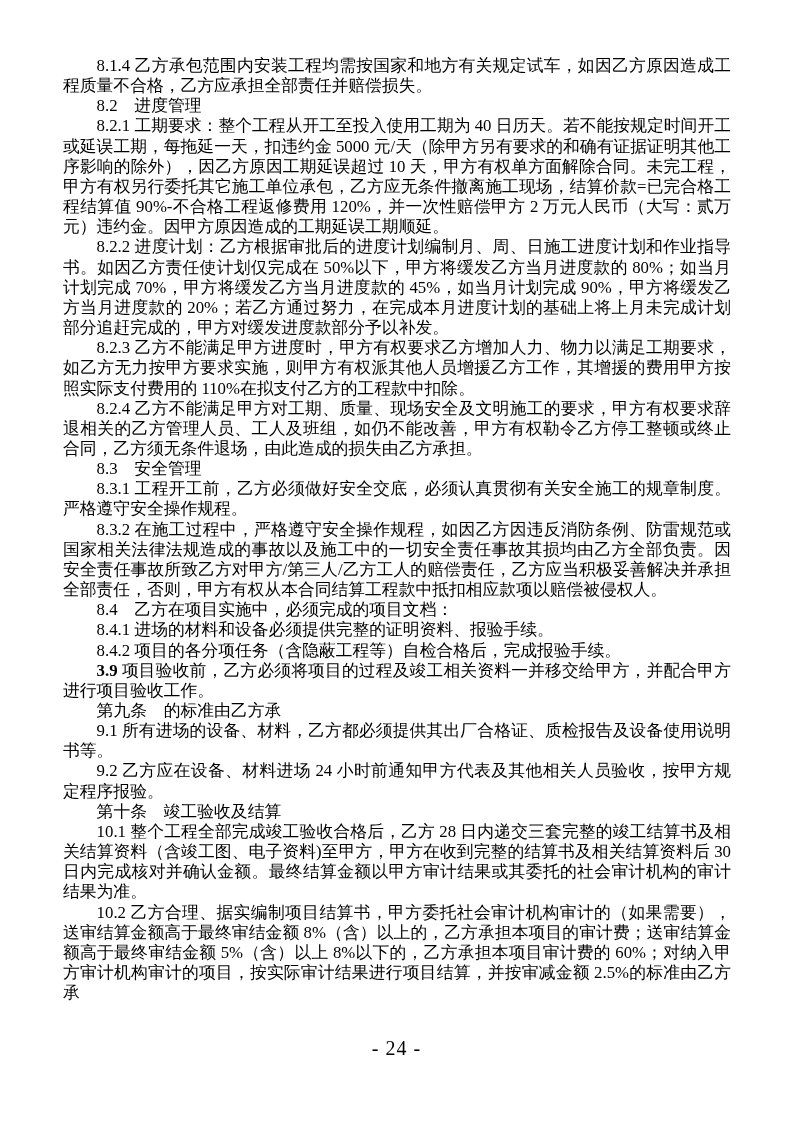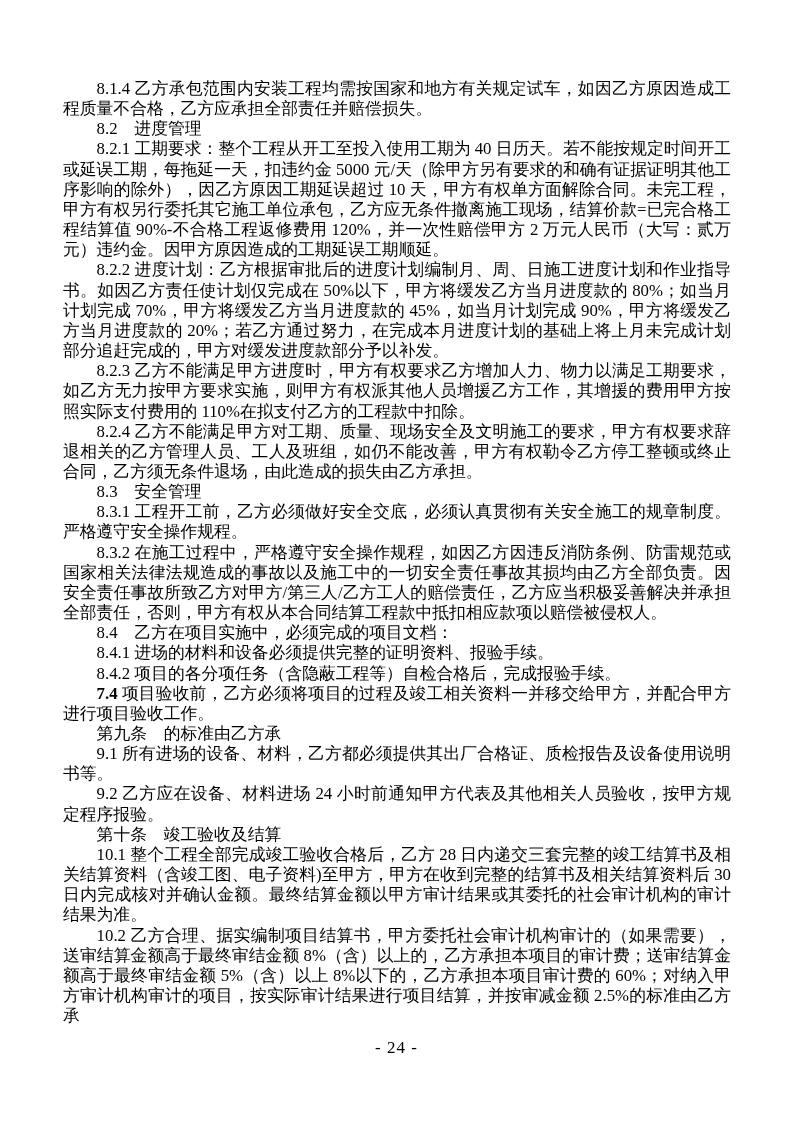--- a/index.html
+++ b/index.html
@@ -7,21 +7,21 @@
     padding: 0;
     background: #ffffff;
   }
   .page {
     position: relative;
     width: 793px;
     height: 1122px;
     margin: 0 auto;
     background: #ffffff;
     box-sizing: border-box;
-    padding: 79px 62px 0 63px;
+    padding: 56px 62px 0 63px;
     font-family: "Liberation Serif", "DejaVu Serif", serif;
     font-size: 16.8px;
     line-height: 20.15px;
     color: #000000;
     overflow: hidden;
   }
   p.para {
     margin: 0;
     text-indent: 2em;
     text-align: justify;
@@ -32,42 +32,42 @@
   }
   .lead {
     font-weight: bold;
   }
   .footer {
     position: absolute;
     left: 0;
     top: 1038px;
     width: 100%;
     text-align: center;
-    font-size: 17px;
+    font-size: 20px;
     letter-spacing: 1px;
   }
 </style>
 </head>
 <body>
 
 <div class="page">
   <main id="doc-body">
       <p class="para">8.1.4 乙方承包范围内安装工程均需按国家和地方有关规定试车，如因乙方原因造成工程质量不合格，乙方应承担全部责任并赔偿损失。</p>
       <p class="para heading">8.2　进度管理</p>
       <p class="para">8.2.1 工期要求：整个工程从开工至投入使用工期为 40 日历天。若不能按规定时间开工或延误工期，每拖延一天，扣违约金 5000 元/天（除甲方另有要求的和确有证据证明其他工序影响的除外），因乙方原因工期延误超过 10 天，甲方有权单方面解除合同。未完工程，甲方有权另行委托其它施工单位承包，乙方应无条件撤离施工现场，结算价款=已完合格工程结算值 90%-不合格工程返修费用 120%，并一次性赔偿甲方 2 万元人民币（大写：贰万元）违约金。因甲方原因造成的工期延误工期顺延。</p>
       <p class="para">8.2.2 进度计划：乙方根据审批后的进度计划编制月、周、日施工进度计划和作业指导书。如因乙方责任使计划仅完成在 50%以下，甲方将缓发乙方当月进度款的 80%；如当月计划完成 70%，甲方将缓发乙方当月进度款的 45%，如当月计划完成 90%，甲方将缓发乙方当月进度款的 20%；若乙方通过努力，在完成本月进度计划的基础上将上月未完成计划部分追赶完成的，甲方对缓发进度款部分予以补发。</p>
       <p class="para">8.2.3 乙方不能满足甲方进度时，甲方有权要求乙方增加人力、物力以满足工期要求，如乙方无力按甲方要求实施，则甲方有权派其他人员增援乙方工作，其增援的费用甲方按照实际支付费用的 110%在拟支付乙方的工程款中扣除。</p>
       <p class="para">8.2.4 乙方不能满足甲方对工期、质量、现场安全及文明施工的要求，甲方有权要求辞退相关的乙方管理人员、工人及班组，如仍不能改善，甲方有权勒令乙方停工整顿或终止合同，乙方须无条件退场，由此造成的损失由乙方承担。</p>
       <p class="para heading">8.3　安全管理</p>
       <p class="para">8.3.1 工程开工前，乙方必须做好安全交底，必须认真贯彻有关安全施工的规章制度。严格遵守安全操作规程。</p>
       <p class="para">8.3.2 在施工过程中，严格遵守安全操作规程，如因乙方因违反消防条例、防雷规范或国家相关法律法规造成的事故以及施工中的一切安全责任事故其损均由乙方全部负责。因安全责任事故所致乙方对甲方/第三人/乙方工人的赔偿责任，乙方应当积极妥善解决并承担全部责任，否则，甲方有权从本合同结算工程款中抵扣相应款项以赔偿被侵权人。</p>
       <p class="para heading">8.4　乙方在项目实施中，必须完成的项目文档：</p>
       <p class="para">8.4.1 进场的材料和设备必须提供完整的证明资料、报验手续。</p>
       <p class="para">8.4.2 项目的各分项任务（含隐蔽工程等）自检合格后，完成报验手续。</p>
-      <p class="para"><span class="lead">7.4</span> 项目验收前，乙方必须将项目的过程及竣工相关资料一并移交给甲方，并配合甲方进行项目验收工作。</p>
+      <p class="para"><span class="lead">3.9</span> 项目验收前，乙方必须将项目的过程及竣工相关资料一并移交给甲方，并配合甲方进行项目验收工作。</p>
       <p class="para heading">第九条　的标准由乙方承</p>
       <p class="para">9.1 所有进场的设备、材料，乙方都必须提供其出厂合格证、质检报告及设备使用说明书等。</p>
       <p class="para">9.2 乙方应在设备、材料进场 24 小时前通知甲方代表及其他相关人员验收，按甲方规定程序报验。</p>
       <p class="para heading">第十条　竣工验收及结算</p>
       <p class="para">10.1 整个工程全部完成竣工验收合格后，乙方 28 日内递交三套完整的竣工结算书及相关结算资料（含竣工图、电子资料)至甲方，甲方在收到完整的结算书及相关结算资料后 30 日内完成核对并确认金额。最终结算金额以甲方审计结果或其委托的社会审计机构的审计结果为准。</p>
       <p class="para">10.2 乙方合理、据实编制项目结算书，甲方委托社会审计机构审计的（如果需要），送审结算金额高于最终审结金额 8%（含）以上的，乙方承担本项目的审计费；送审结算金额高于最终审结金额 5%（含）以上 8%以下的，乙方承担本项目审计费的 60%；对纳入甲方审计机构审计的项目，按实际审计结果进行项目结算，并按审减金额 2.5%的标准由乙方承</p>
     </main>
   <div class="footer">- 24 -</div>
 </div>
 

